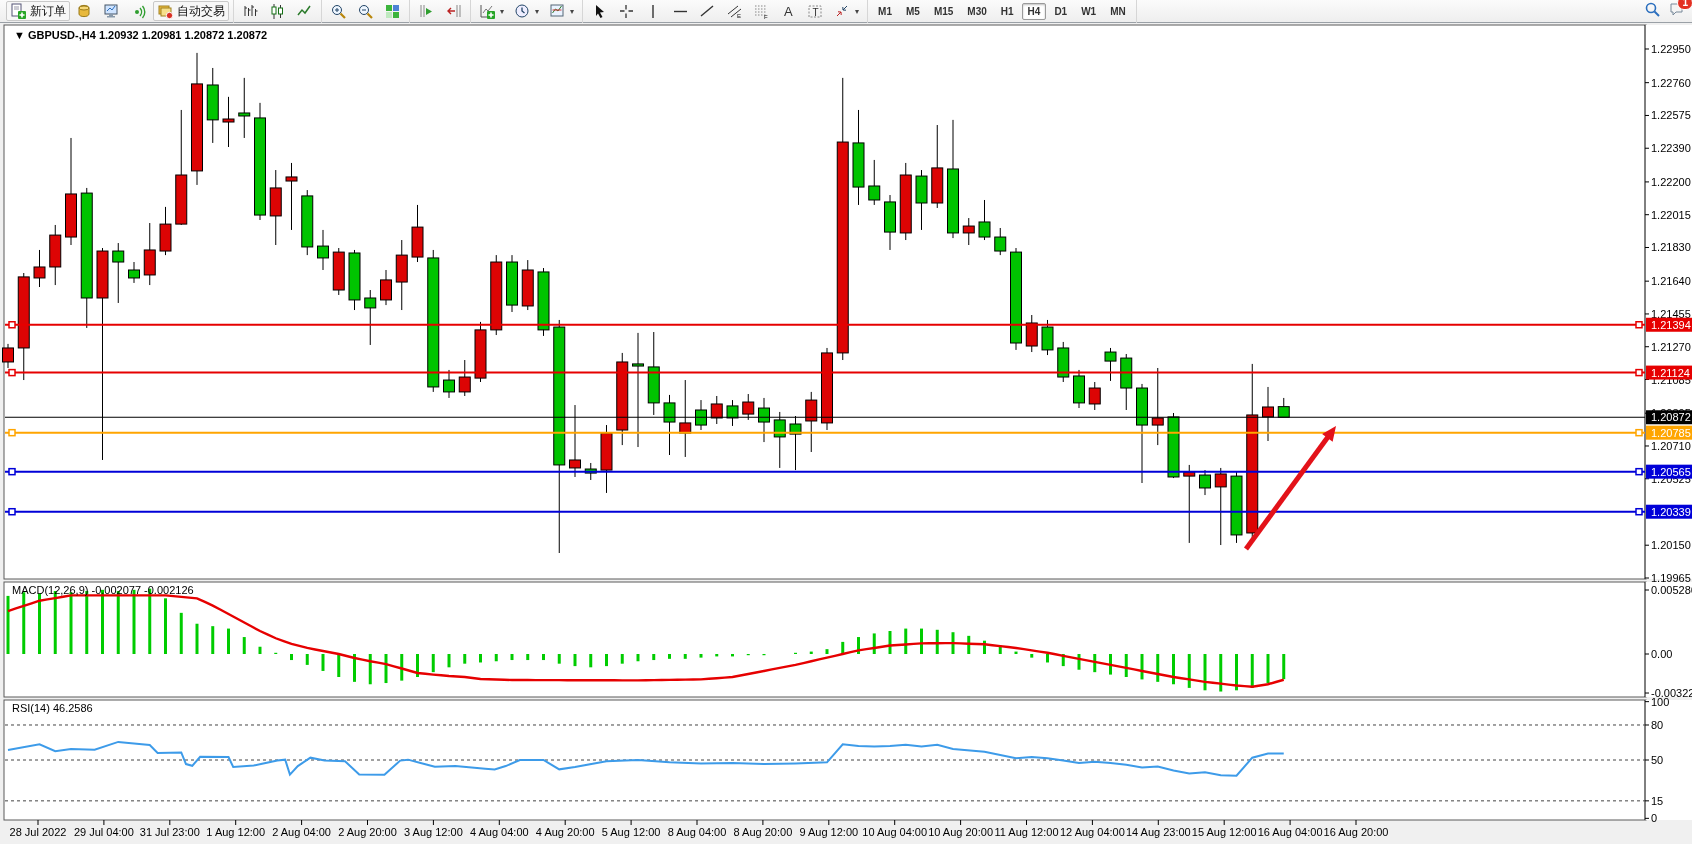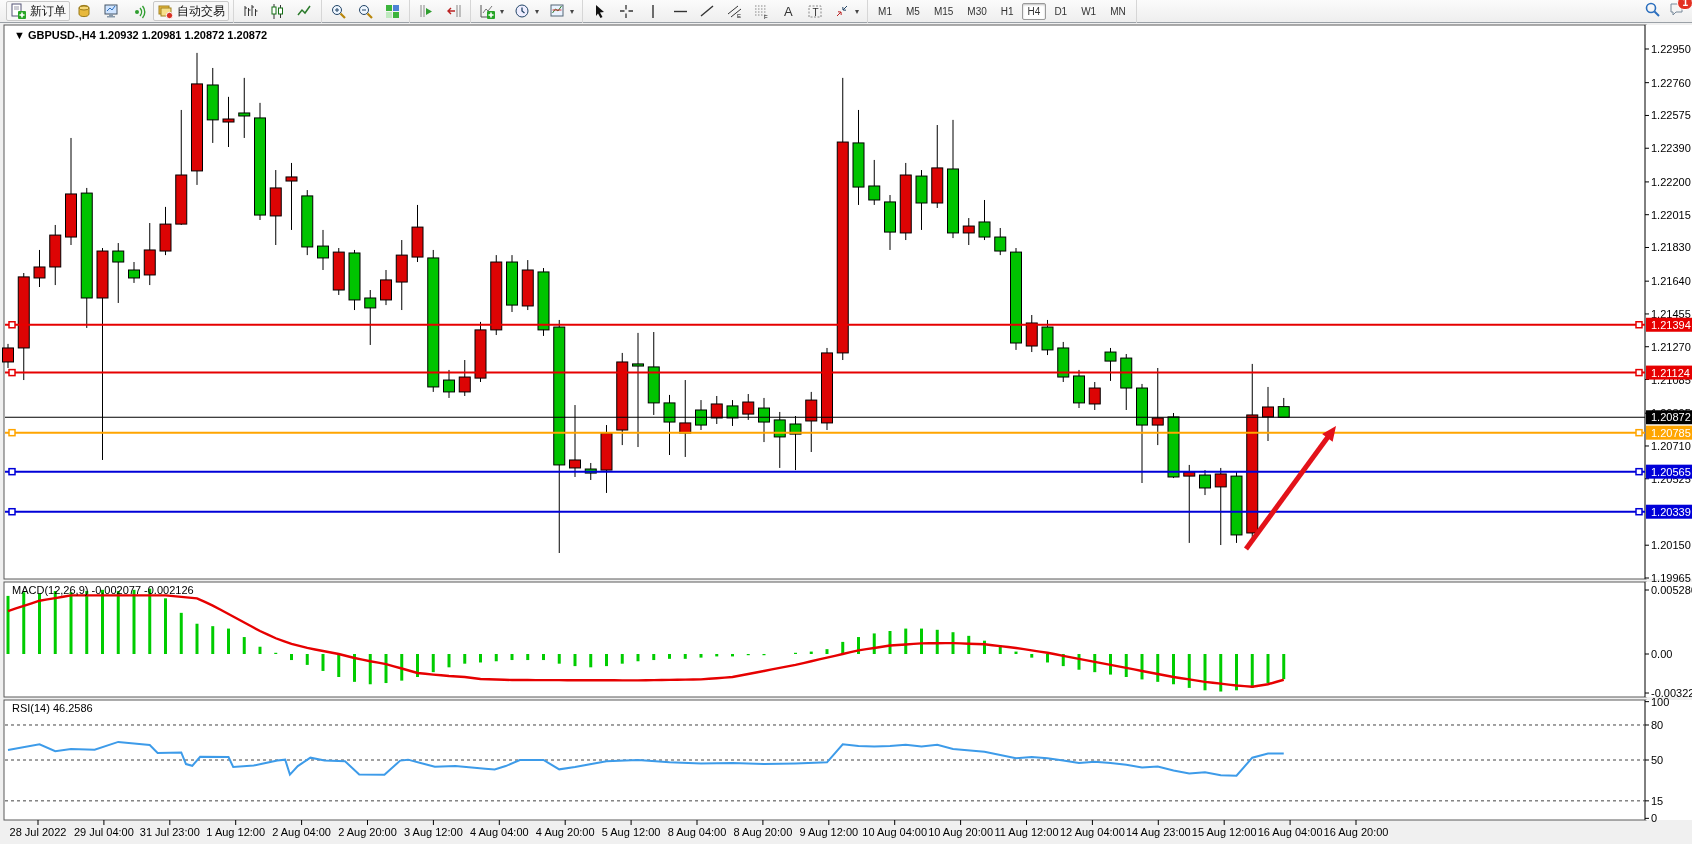--- a/index.html
+++ b/index.html
@@ -12,21 +12,21 @@
     background:linear-gradient(#fbfbfb,#eee); border-bottom:1px solid #9aa0a6;
     display:flex; align-items:center; padding-left:2px; }
   .tb-group { display:flex; align-items:center; height:23px; padding:0 3px; border-right:1px solid #d6d6d6; }
   .tb-group:last-child { border-right:none; }
   .tb-btn { display:flex; align-items:center; gap:3px; padding:1px 3px; margin:0 1px;
     border:1px solid transparent; border-radius:2px; cursor:default; height:20px; }
   .tb-btn.framed { border-color:#c9c9c9; background:#f7f7f7;text-align:center; }
   .tb-btn svg { display:block; }
   .tb-label { font-size:12px; color:#111; white-space:nowrap; }
   .dd { font-size:8px; color:#444; margin-left:1px; }
-  .tf-btn { font-size:10px; font-weight:normal; color:#333; padding:2px 5px; margin:0 1px;
+  .tf-btn { font-size:10px; font-weight:bold; color:#333; padding:2px 5px; margin:0 1px;
     border:1px solid transparent; border-radius:2px; }
   .tf-btn.active { background:#fff; border-color:#9a9a9a; box-shadow:inset 0 1px 2px rgba(0,0,0,.25); }
   #tb-right { margin-left:auto; display:flex; align-items:center; padding-right:6px; gap:8px; }
   .badge { position:absolute; top:-5px; right:-7px; background:#e33022; color:#fff; font-size:10px;
     font-weight:bold; border-radius:8px; padding:0 4px; line-height:12px; border:1px solid #fff; }
 
   
   #chart-wrap { position:absolute; left:0; top:23px; width:1692px; height:821px; background:#f0f0f0; }
   #chart-svg { position:absolute; left:0; top:0; }
   text { font-family:"Liberation Sans", sans-serif; }

